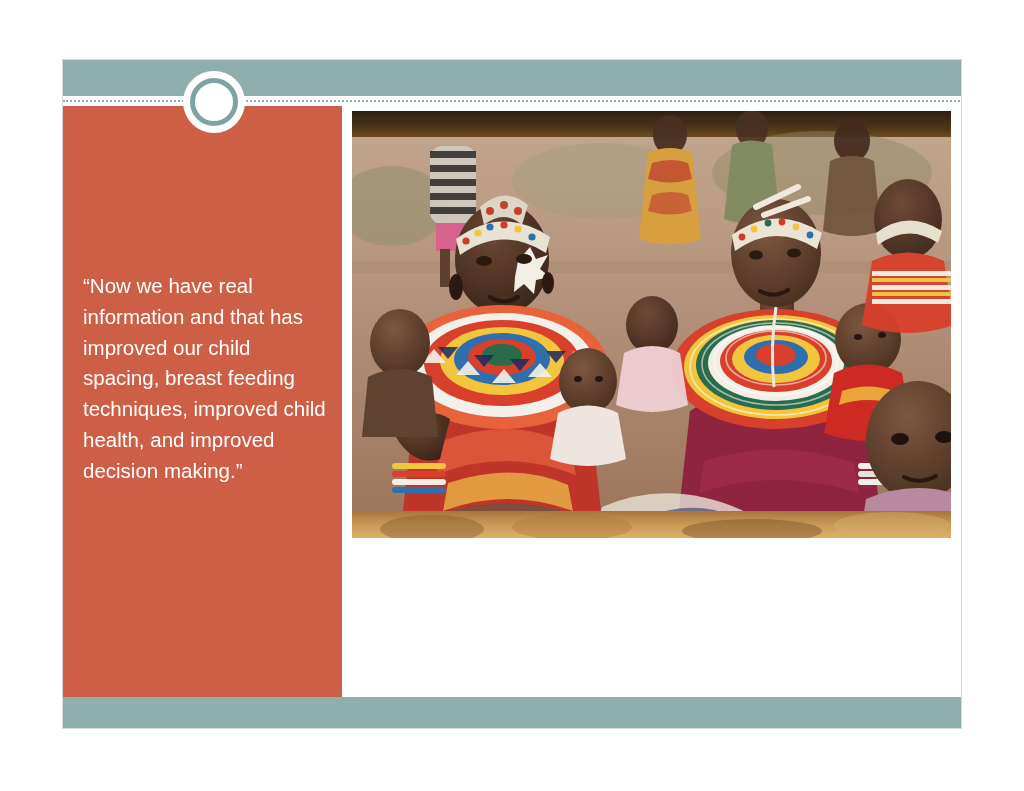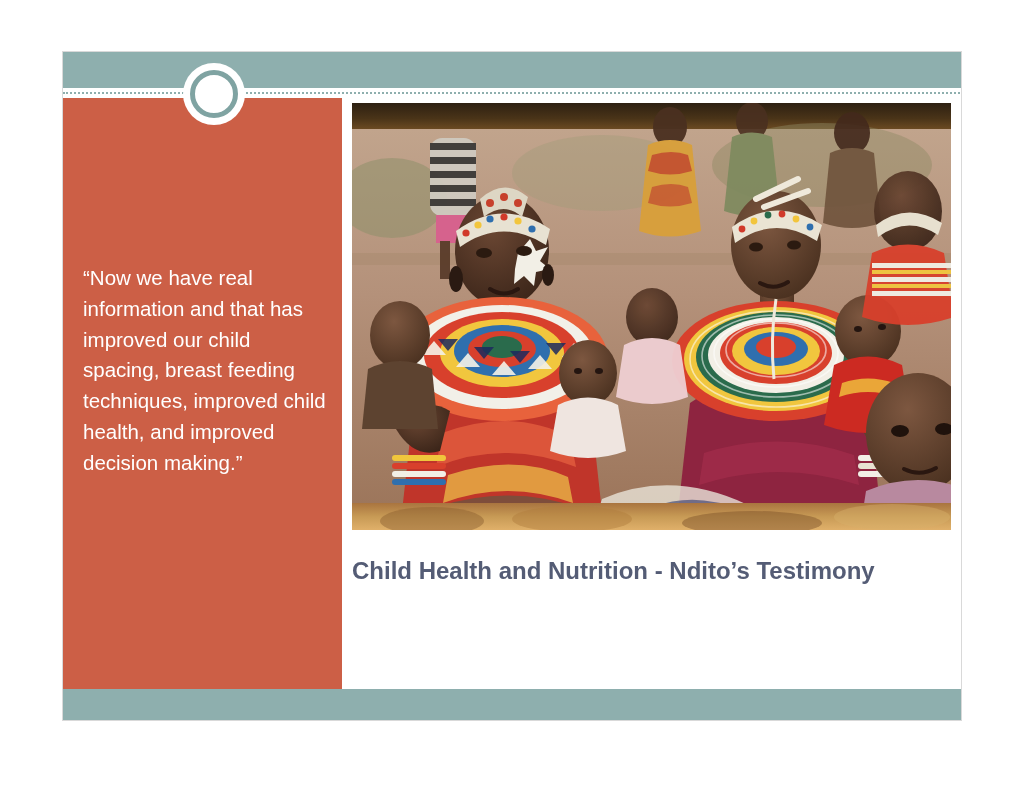--- a/index.html
+++ b/index.html
@@ -16,21 +16,21 @@
     position: relative;
     width: 1024px;
     height: 791px;
     background: #ffffff;
   }
 
   
   .slide {
     position: absolute;
     left: 62px;
-    top: 51px;
+    top: 59px;
     width: 900px;
     height: 670px;
     background: #fca5a5;
     border: 1px solid #d9d9d9;
     box-sizing: border-box;
     overflow: hidden;
   }
 
   
   .top-band {
@@ -422,19 +422,18 @@
           <rect x="0" y="400" width="599" height="27" fill="url(#botband)"></rect>
           <g opacity="0.45">
             <ellipse cx="80" cy="418" rx="52" ry="14" fill="#8a5d2e"></ellipse>
             <ellipse cx="220" cy="416" rx="60" ry="13" fill="#b07c3c"></ellipse>
             <ellipse cx="400" cy="420" rx="70" ry="12" fill="#7a4f28"></ellipse>
             <ellipse cx="540" cy="414" rx="58" ry="13" fill="#d8b06a"></ellipse>
           </g>
         </svg>
       </div>
 
-      <div class="slide-title">Child Health and Nutrition - Ndito’s Testimony</div>
     </div>
 
     <div class="bottom-band"></div>
 
   </div>
 </div>
 
 </body></html>

